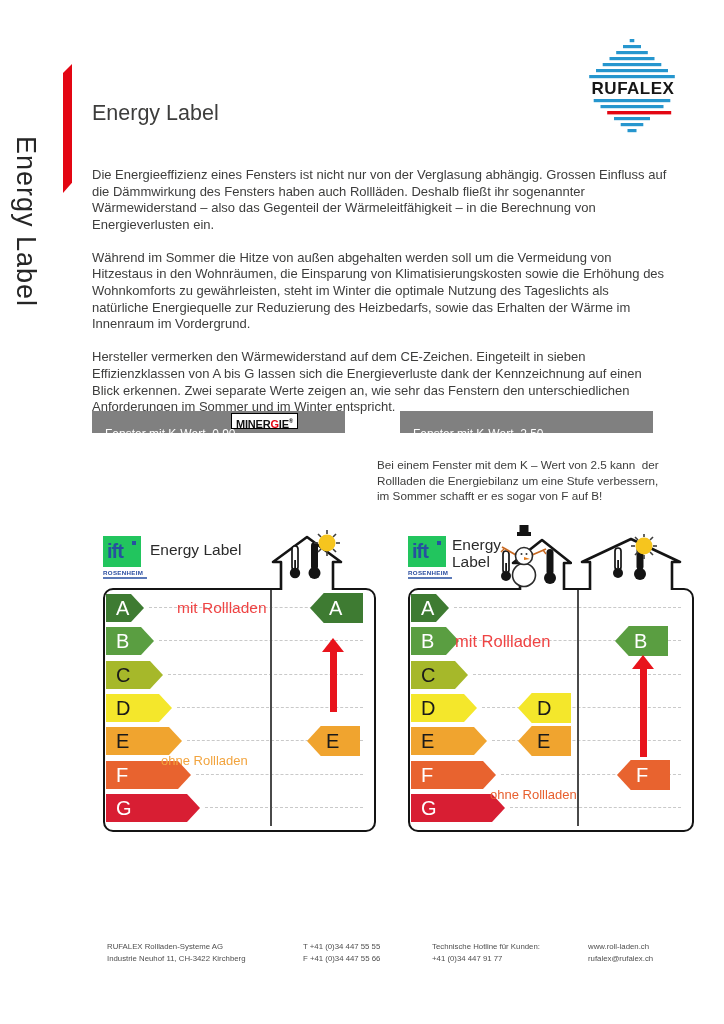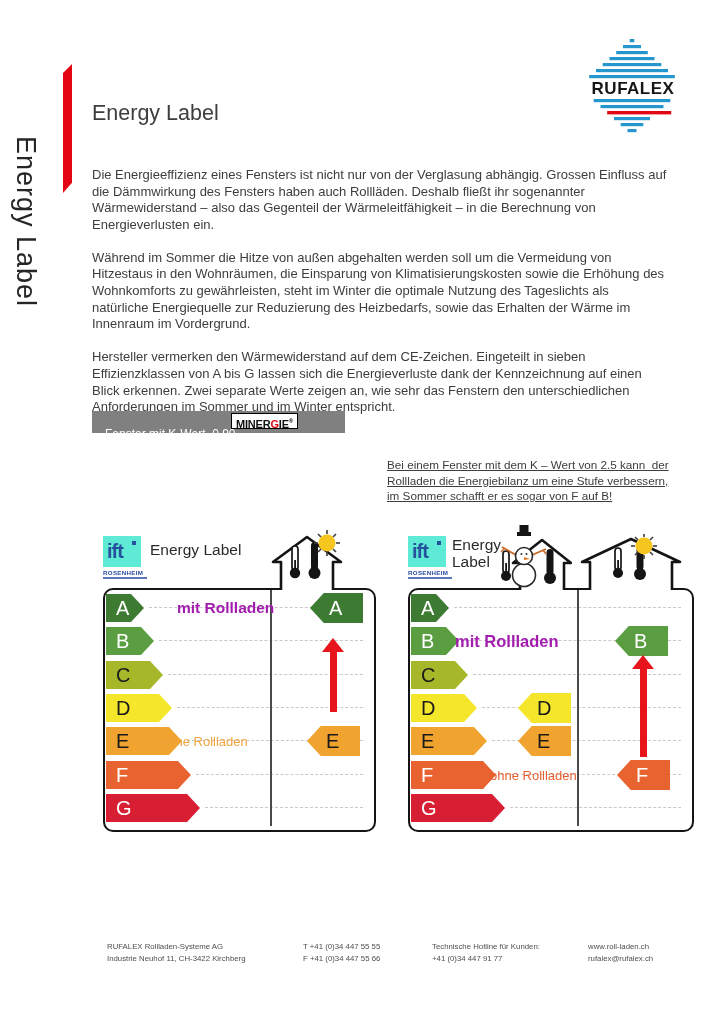--- a/index.html
+++ b/index.html
@@ -34,29 +34,29 @@
     font-size:12px; white-space:pre;text-decoration:underline; }
   .minergie { position:absolute; left:139px; top:2px; height:14px; background:#fff;
     border:1.6px solid #000; padding:0 4px; line-height:14px; font-weight:bold;
     font-size:11px; letter-spacing:-0.2px; color:#111; white-space:nowrap; }
   .minergie .mg-g { color:#e30613; }
   .minergie .mg-reg { font-size:6px; vertical-align:super; }
 
   
   .desc { position:absolute; top:457px; font-size:11.7px; line-height:15.6px;
     color:#3d3d3c; white-space:pre-wrap; }
-  .desc.left { left:107px; width:290px; } .desc.right { left:387px; width:300px;text-decoration:underline; }
+  .desc.left { left:107px; width:290px; } .desc.right { left:377px; width:300px; }
 
   
   .chart { position:absolute; top:528px; height:312px; }
   .chart.left { left:95px; width:285px; } .chart.right { left:400px; width:292px; }
 
   
   .ift { position:absolute; left:8px; top:8px; width:48px; }
-  .ift-box { width:38px; height:31px; background:#5eead4; position:relative; }
+  .ift-box { width:38px; height:31px; background:#22c55e; position:relative; }
   .ift-box .ift-txt { display:block; font-weight:bold; font-size:20px; letter-spacing:-1px;
     color:#26519f; line-height:31px; padding-left:4px; }
   .ift-box .ift-sq { position:absolute; right:5px; top:5px; width:4px; height:4px; background:#26519f; }
   .ift-sub { margin-top:2px; font-size:6.2px; font-weight:bold; color:#2a4da0;
     letter-spacing:0.3px; border-bottom:2.2px solid #5b79b8; padding-bottom:1px; width:44px; }
 
   .chart-title { position:absolute; font-size:15.5px; color:#2b2b2b; }
   .chart.left .chart-title { left:55px; top:13px; white-space:nowrap; }
   .chart.right .chart-title { left:52px; top:8px; width:62px; line-height:17px; }
 
@@ -93,22 +93,22 @@
     padding-left:19px; box-sizing:border-box;
     clip-path:polygon(0 50%, 26% 0, 100% 0, 100% 100%, 26% 100%); }
   .chart.left .ptr-mit  { left:215px; top:65px; }
   .chart.left .ptr-ohne { left:212px; top:198px; }
   .chart.right .ptr-sum-mit  { left:215px; top:98px; }
   .chart.right .ptr-win-mit  { left:118px; top:165px; }
   .chart.right .ptr-win-ohne { left:118px; top:198px; }
   .chart.right .ptr-sum-ohne { left:217px; top:232px; }
 
   
-  .lbl-mit  { position:absolute; color:#a21caf;font-weight:bold; }
-  .lbl-ohne { position:absolute; }
+  .lbl-mit  { position:absolute; color:#ef4444; }
+  .lbl-ohne { position:absolute;margin-top:19px; }
   .chart.left  .lbl-mit  { left:82px; top:71px;  font-size:15.5px; }
   .chart.left  .lbl-ohne { left:66px; top:206px; font-size:13px; color:#f2a43e; }
   .chart.right .lbl-mit  { left:55px; top:104px; font-size:16.5px; }
   .chart.right .lbl-ohne { left:90px; top:240px; font-size:13px; color:#e8602f; }
 
   
   .up-arrow { position:absolute; width:22px; display:flex; flex-direction:column; align-items:center; }
   .chart.left  .up-arrow { left:227px; top:110px; height:74px; }
   .chart.right .up-arrow { left:232px; top:127px; height:102px; }
   .arr-head { width:0; height:0; border-left:11px solid transparent;
@@ -158,20 +158,23 @@
   <div class="intro">
     <p>Die Energieeffizienz eines Fensters ist nicht nur von der Verglasung abhängig. Grossen Einfluss auf die Dämmwirkung des Fensters haben auch Rollläden. Deshalb fließt ihr sogenannter Wärmewiderstand – also das Gegenteil der Wärmeleitfähigkeit – in die Berechnung von Energieverlusten ein.</p>
     <p>Während im Sommer die Hitze von außen abgehalten werden soll um die Vermeidung von Hitzestaus in den Wohnräumen, die Einsparung von Klimatisierungskosten sowie die Erhöhung des Wohnkomforts zu gewährleisten, steht im Winter die optimale Nutzung des Tageslichts als natürliche Energiequelle zur Reduzierung des Heizbedarfs, sowie das Erhalten der Wärme im Innenraum im Vordergrund.</p>
     <p>Hersteller vermerken den Wärmewiderstand auf dem CE-Zeichen. Eingeteilt in sieben Effizienzklassen von A bis G lassen sich die Energieverluste dank der Kennzeichnung auf einen Blick erkennen. Zwei separate Werte zeigen an, wie sehr das Fenstern den unterschiedlichen Anforderungen im Sommer und im Winter entspricht.</p>
   </div>
 
   <div class="bar left">
     <span class="bar-label">Fenster mit K-Wert  0,90</span>
     <span class="minergie"><span>MINER</span><span class="mg-g">G</span><span>IE</span><span class="mg-reg">®</span></span>
   </div>
+  <div class="bar right">
+    <span class="bar-label">Fenster mit K-Wert  2,50</span>
+  </div>
 
   <div class="desc right">Bei einem Fenster mit dem K – Wert von 2.5 kann  der
 Rollladen die Energiebilanz um eine Stufe verbessern,
 im Sommer schafft er es sogar von F auf B!</div>
 
   <div class="chart left">
     <div class="ift">
       <div class="ift-box">
         <span class="ift-txt">ift</span>
         <span class="ift-sq"></span>

